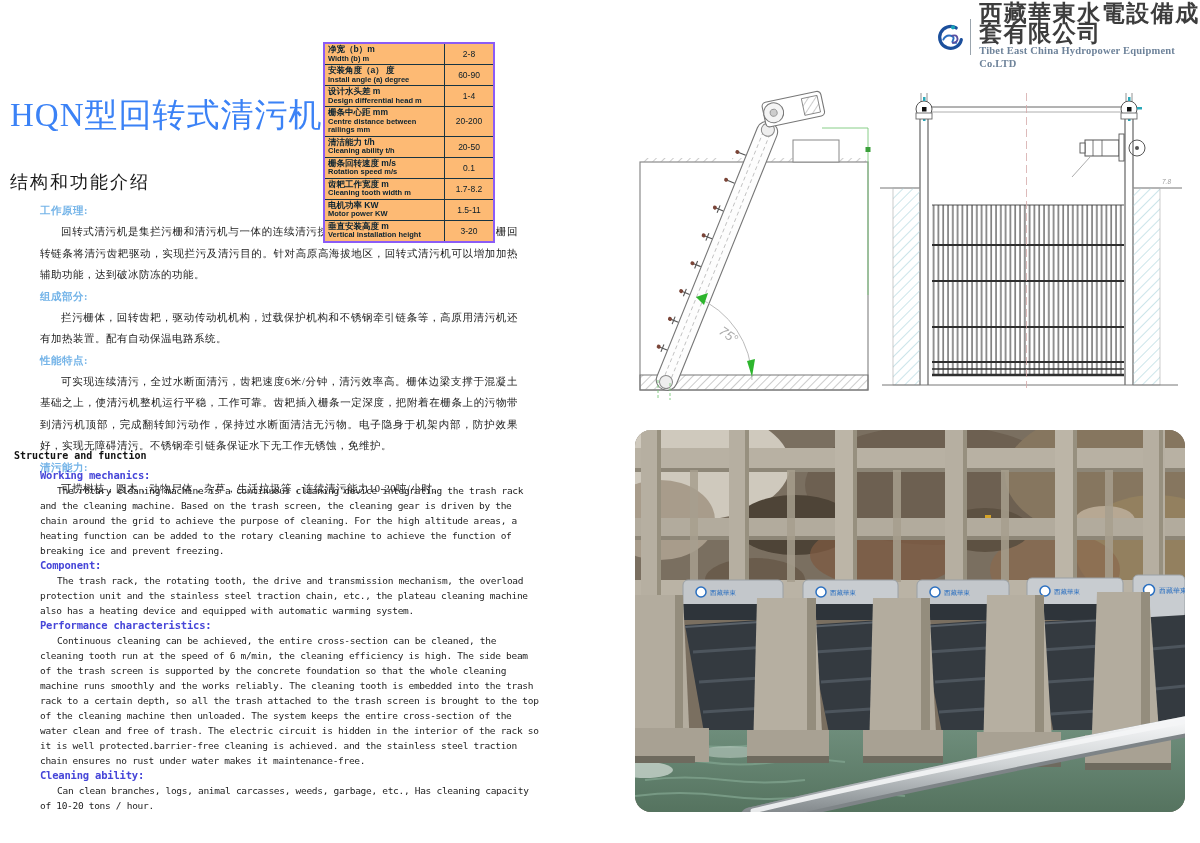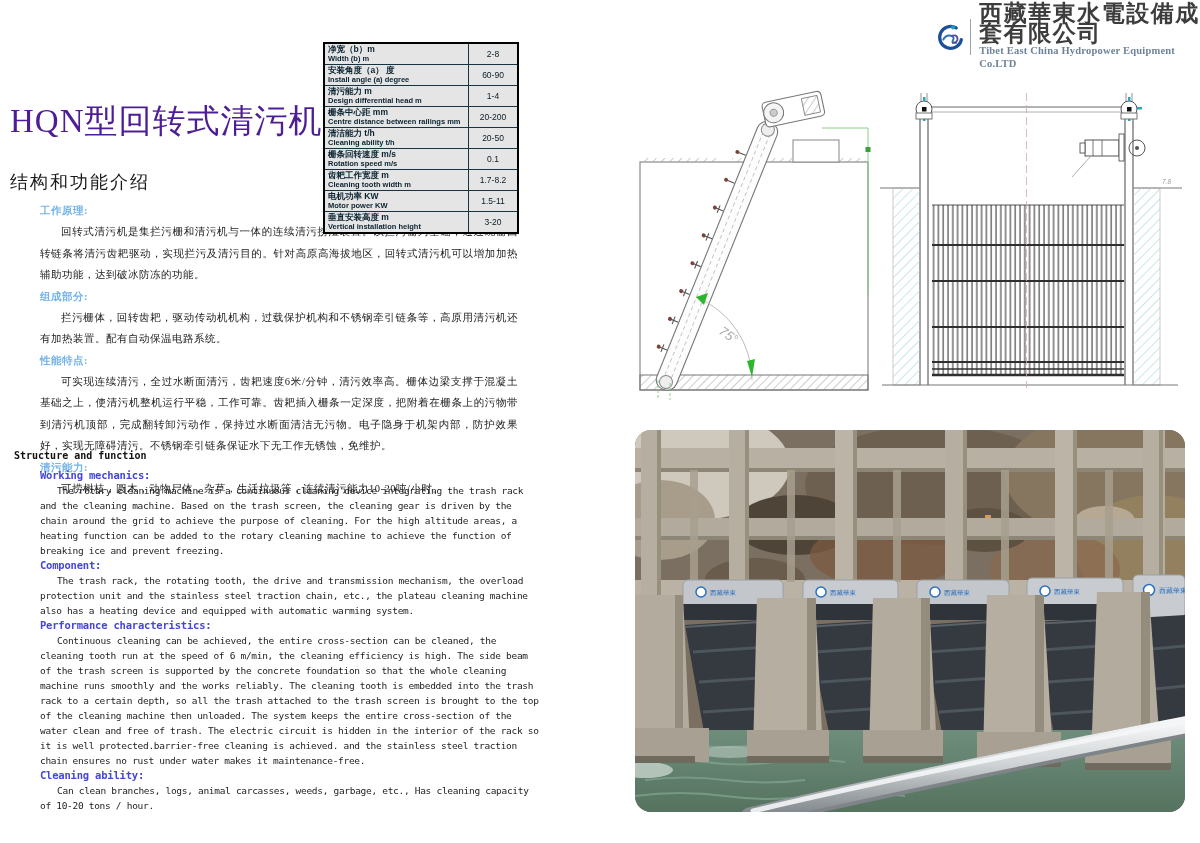--- a/index.html
+++ b/index.html
@@ -7,41 +7,41 @@
           font-family:"Liberation Serif","DejaVu Serif",serif; }
 
   
   .logo-block { position:absolute; left:933px; top:4px; display:flex; align-items:center; }
   .logo-divider { width:2px; height:36px; background:#9aa4ad; margin:0 8px 0 6px; }
   .company-names { display:flex; flex-direction:column; }
   .company-zh { font-size:23px; font-weight:bold; color:#3d3d3d; letter-spacing:1.5px; line-height:20px; }
   .company-en { font-size:10.5px; font-weight:bold; color:#6e839a; letter-spacing:0.2px; line-height:13px; }
 
   
-  .zh-title { position:absolute; left:10px; top:99px; font-size:33px; color:#4c1d95; letter-spacing:1px; }
+  .zh-title { position:absolute; left:10px; top:93px; font-size:33px; color:#3b82f6; letter-spacing:1px; }
   .struct-heading { position:absolute; left:10px; top:170px; font-size:18px; color:#1a1a1a; letter-spacing:2px; }
   .zh-content { position:absolute; left:40px; top:200px; width:478px; }
   .zh-sec-head { color:#74b4e8; font-weight:bold; font-size:10.5px; line-height:21px; letter-spacing:0.5px; }
   .zh-sec-body { font-size:10.5px; line-height:21.5px; letter-spacing:0.5px; text-indent:2em;
                  text-align:justify; color:#222; margin:0; }
 
   
   .en-block { position:absolute; left:14px; top:444px; width:528px;
               font-family:"DejaVu Sans Mono","Liberation Mono",monospace; }
   .en-title { font-size:19px; font-weight:600; color:#111; letter-spacing:0.5px; line-height:24px; }
   .en-subtitle { font-size:10px; font-weight:600; color:#111; line-height:19px; margin-top:2px; }
   .en-content { margin-left:26px; margin-top:3px; width:502px; }
   .en-sec-head { color:#4646d8; font-weight:bold; font-size:10.5px; line-height:15px; letter-spacing:-0.2px; }
   .en-sec-body { font-size:9.5px; line-height:15px; letter-spacing:-0.3px; color:#1c1c1c;
                  text-indent:1.8em; margin:0; }
 
   
-  .spec-table { position:absolute; left:323px; top:42px; width:196px; border-collapse:collapse;
-                background:#e5e5e5; font-family:"Liberation Sans","DejaVu Sans",sans-serif;
-                border:2px solid #000000; }
+  .spec-table { position:absolute; left:323px; top:42px; width:172px; border-collapse:collapse;
+                background:#fdba74; font-family:"Liberation Sans","DejaVu Sans",sans-serif;
+                border:2px solid #8b5cf6; }
   .spec-table td { border:1px solid #173442; vertical-align:middle; }
   .spec-table .lbl { padding:1px 3px; }
   .spec-table .lbl .zh { display:block; font-size:8.5px; font-weight:bold; color:#0a2230; line-height:9.5px; }
   .spec-table .lbl .en { display:block; font-size:7.5px; font-weight:bold; color:#0a2230; line-height:8.5px; }
   .spec-table .val { width:46px; text-align:center; font-size:8.5px; font-weight:normal; color:#081c28; }
 
   
   .drawings { position:absolute; left:610px; top:85px; width:590px; height:315px; }
   .photo { position:absolute; left:635px; top:430px; width:550px; height:382px;
            border-radius:16px; overflow:hidden; }
@@ -90,21 +90,21 @@
       </tr>
       <tr>
         <td class="lbl">
             <span class="zh">安装角度（a） 度</span>
             <span class="en">Install angle (a) degree</span>
           </td>
         <td class="val">60-90</td>
       </tr>
       <tr>
         <td class="lbl">
-            <span class="zh">清污能力  m</span>
+            <span class="zh">设计水头差  m</span>
             <span class="en">Design differential head m</span>
           </td>
         <td class="val">1-4</td>
       </tr>
       <tr>
         <td class="lbl">
             <span class="zh">栅条中心距  mm</span>
             <span class="en">Centre distance between railings mm</span>
           </td>
         <td class="val">20-200</td>

